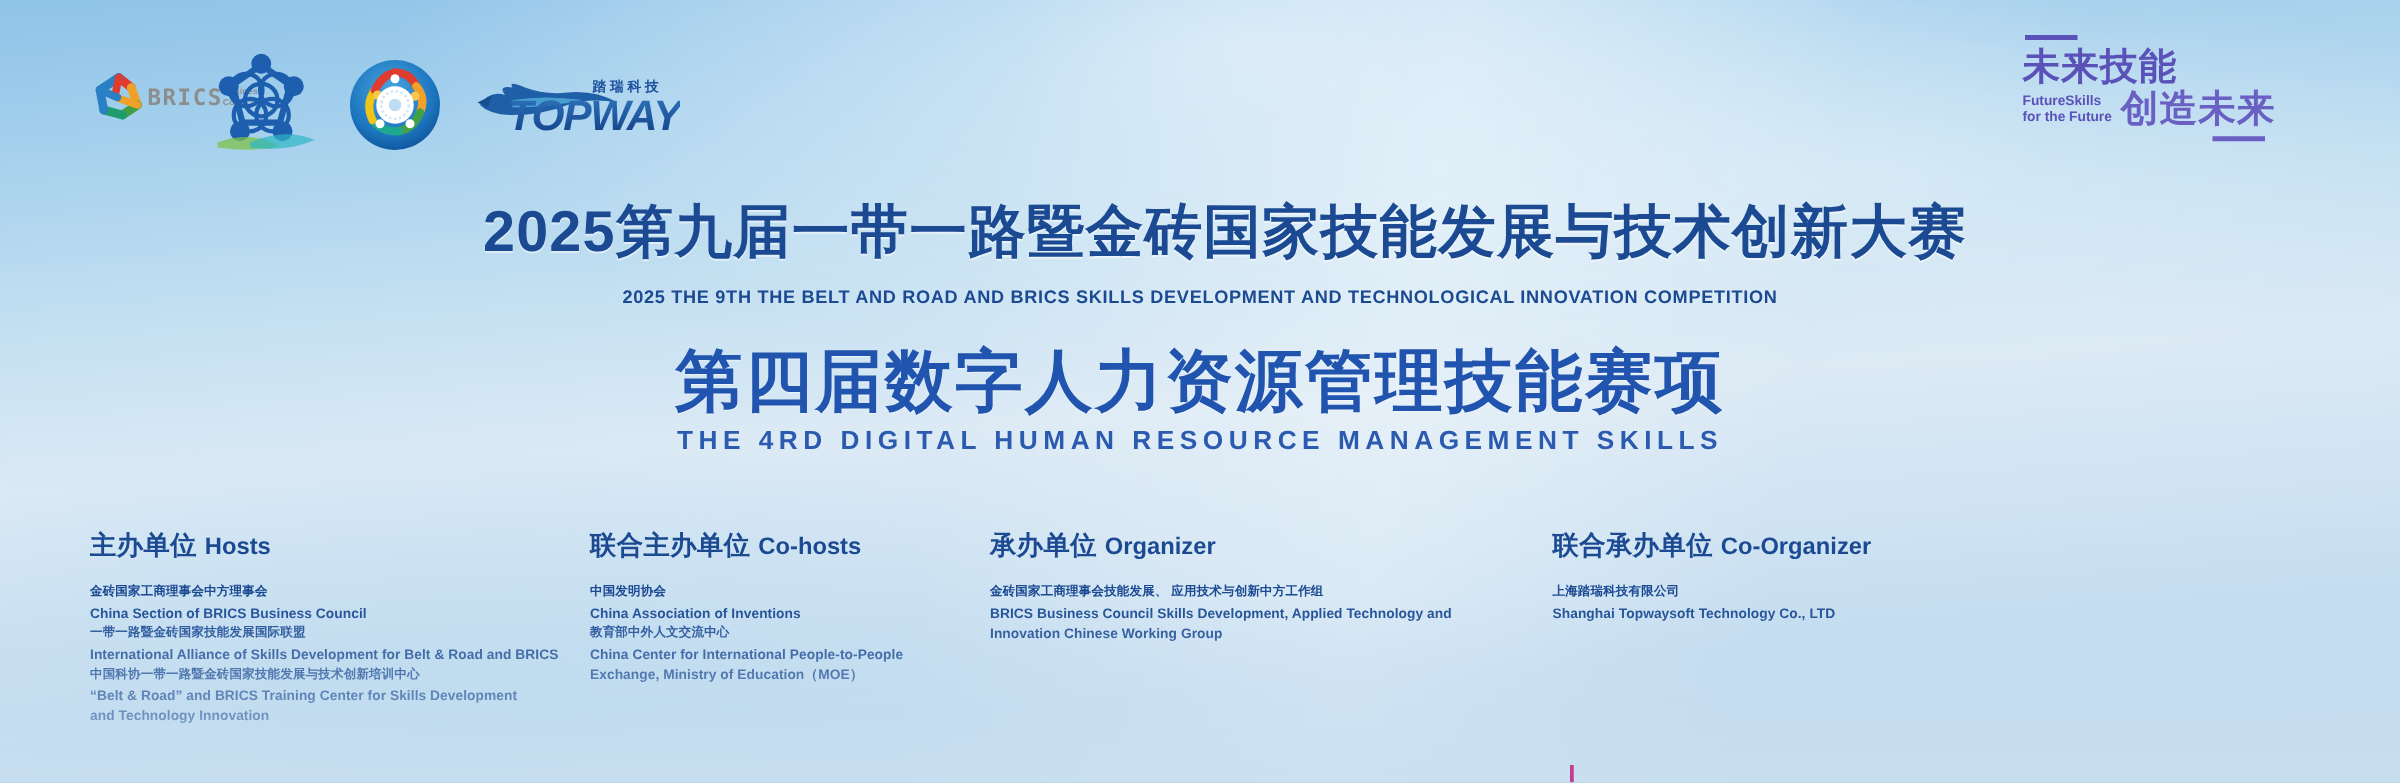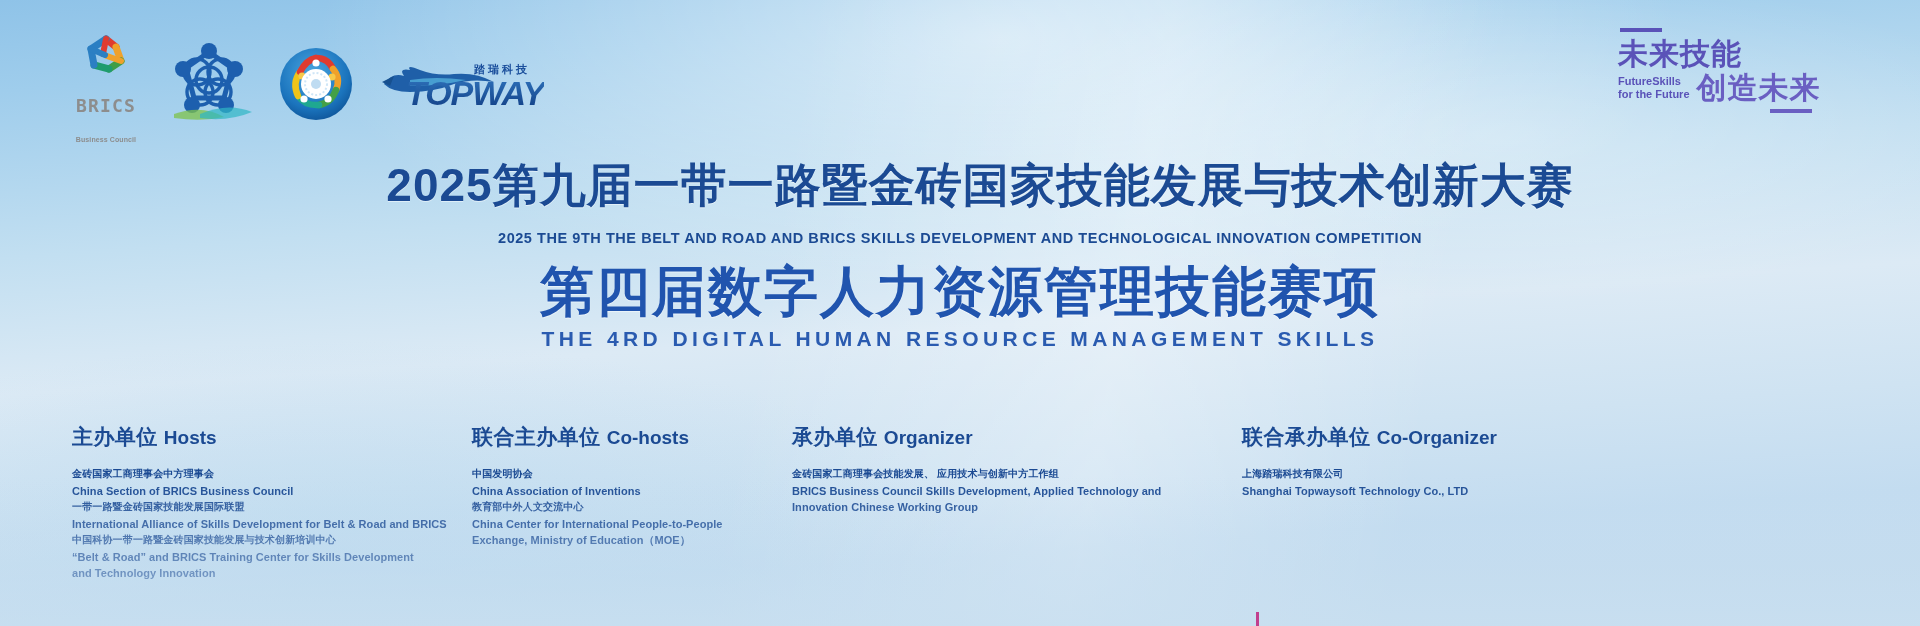--- a/index.html
+++ b/index.html
@@ -34,21 +34,21 @@
     pointer-events:none;
   }
   
   .logo-row{
     position:absolute; left:72px; top:30px;
     display:flex; align-items:flex-end; gap:26px; height:92px;
   }
   .logo{ position:relative; }
 
   
-  .brics{ width:68px; height:88px; display:flex; flex-direction:column; align-items:center;gap:20px; }
+  .brics{ width:68px; height:88px; display:flex; flex-direction:row; align-items:center; }
   .brics-star{ width:46px;height:42px; position:relative; }
   .brics-star svg{ display:block; }
   .brics-t1{ font-size:18px; font-weight:bold; letter-spacing:1.2px; color:#8d8d8d;
              line-height:18px; margin-top:1px; font-family:"DejaVu Sans Mono",monospace;}
   .brics-t2{ font-size:7px; font-weight:bold; color:#8d8d8d; line-height:9px; letter-spacing:.1px;}
 
   
   .alliance{ width:86px;height:84px; position:relative; }
   .alliance svg{ position:absolute; left:0; top:0; }
 
@@ -76,21 +76,21 @@
   .t-main{
     font-size:46px; font-weight:bold; color:#1b4a93; letter-spacing:1px; line-height:50px;
     text-shadow:0 1px 0 rgba(255,255,255,.5);
     margin-left:40px;
   }
   .t-main-en{
     font-size:14.5px; font-weight:bold; color:#1b4a93; letter-spacing:.55px;
     line-height:20px; margin-top:18px;
   }
   .t-sub{
-    font-size:54px; font-weight:bold; color:#2054ae; letter-spacing:2px; line-height:62px; margin-top:12px;
+    font-size:54px; font-weight:bold; color:#2054ae; letter-spacing:2px; line-height:62px; margin-top:26px;
     text-shadow:0 1px 1px rgba(255,255,255,.55);
   }
   .t-sub-en{
     font-size:21px; font-weight:bold; color:#2a5bb0; letter-spacing:4.4px; line-height:26px; margin-top:4px;
   }
 
   
   .orgs{
     position:absolute; left:0; top:424px; width:100%;
     display:flex; padding:0 72px;

